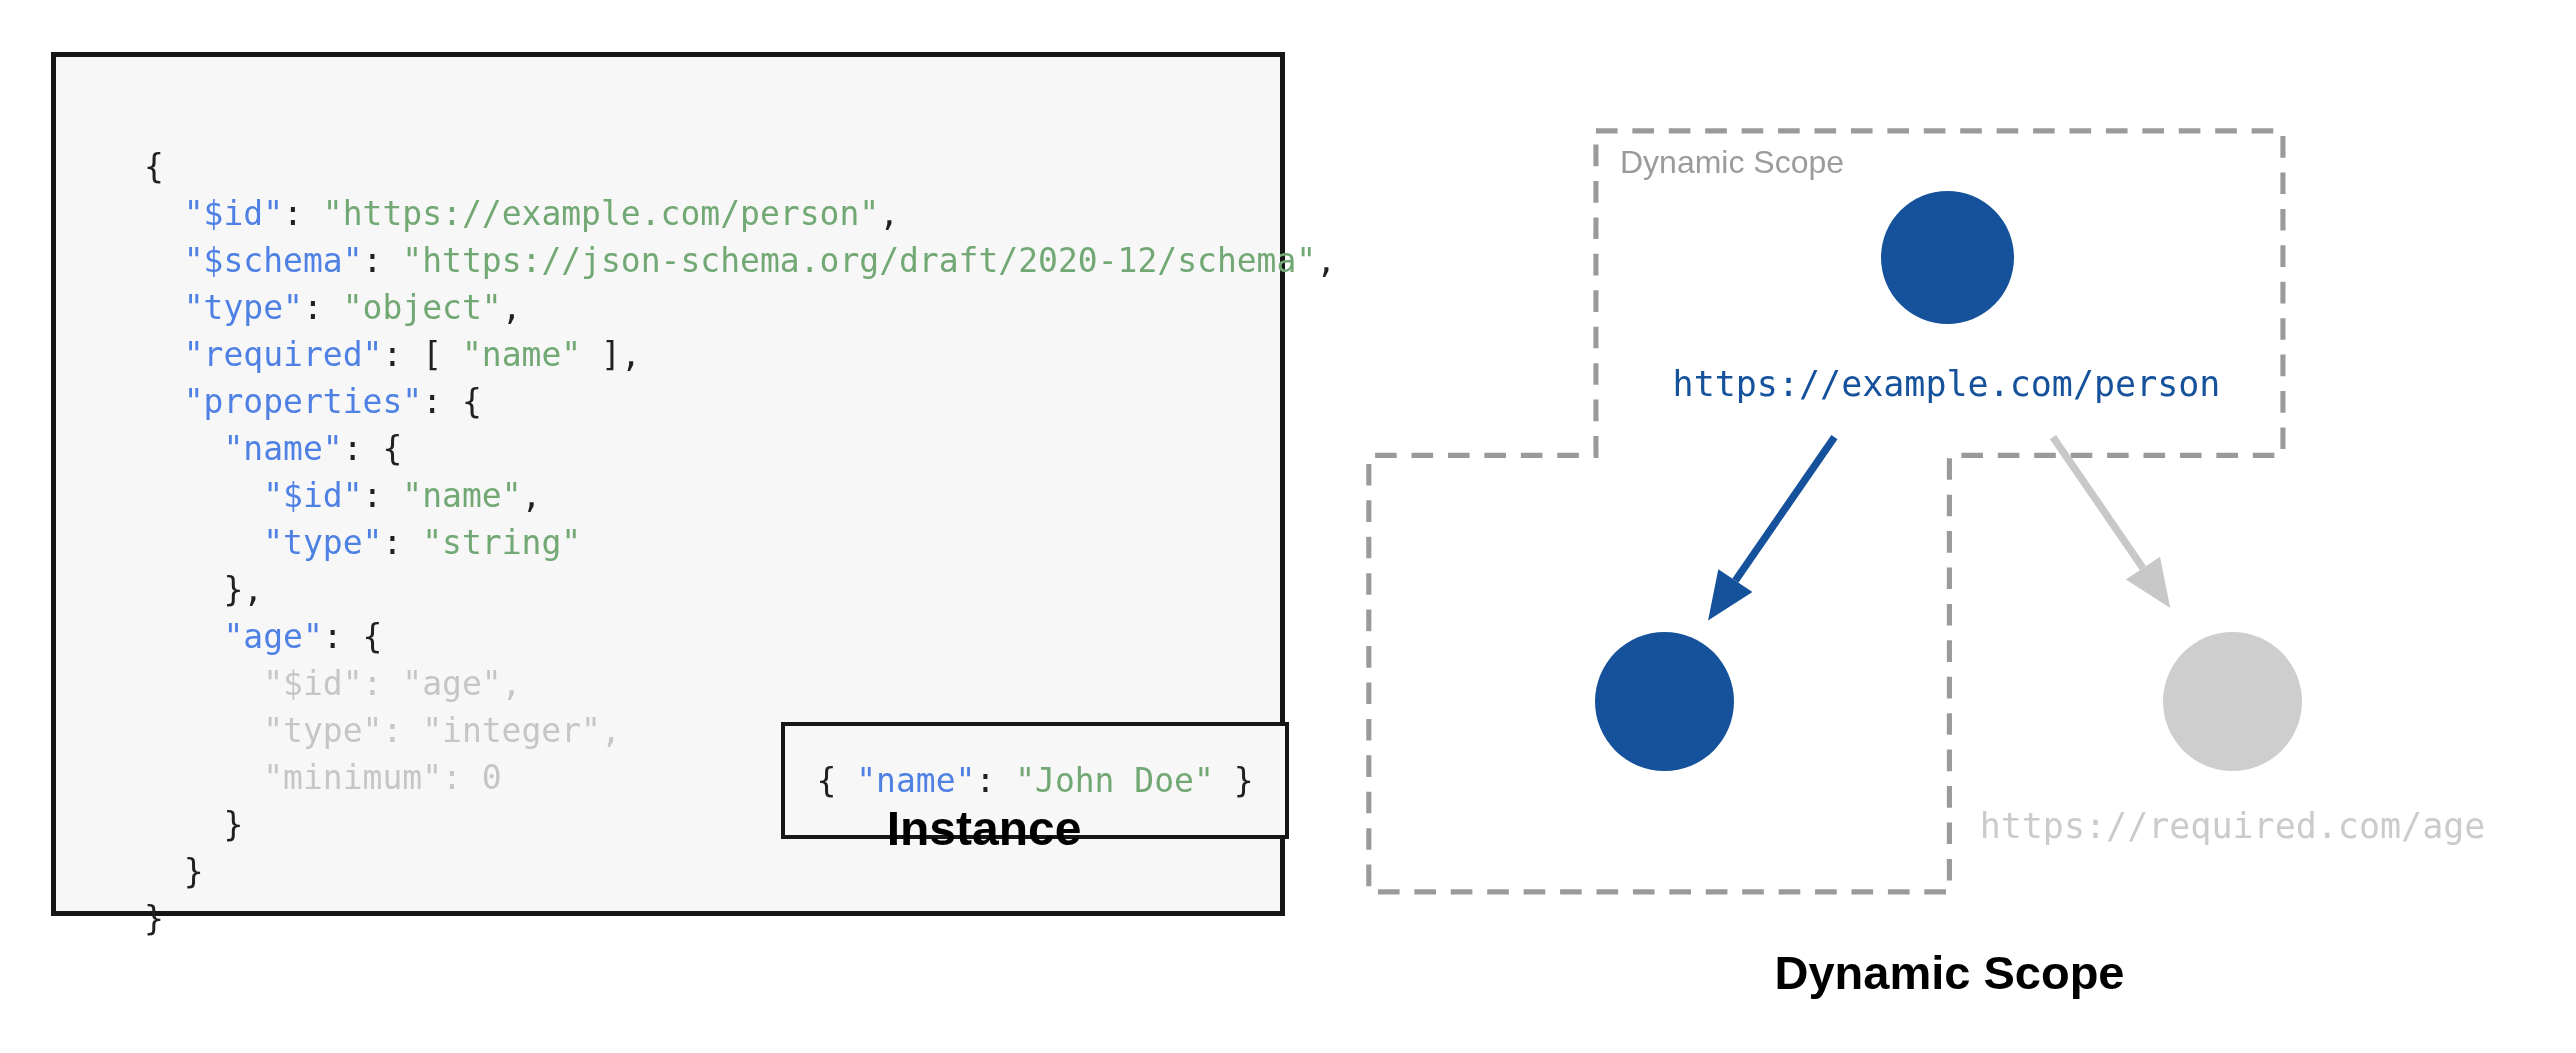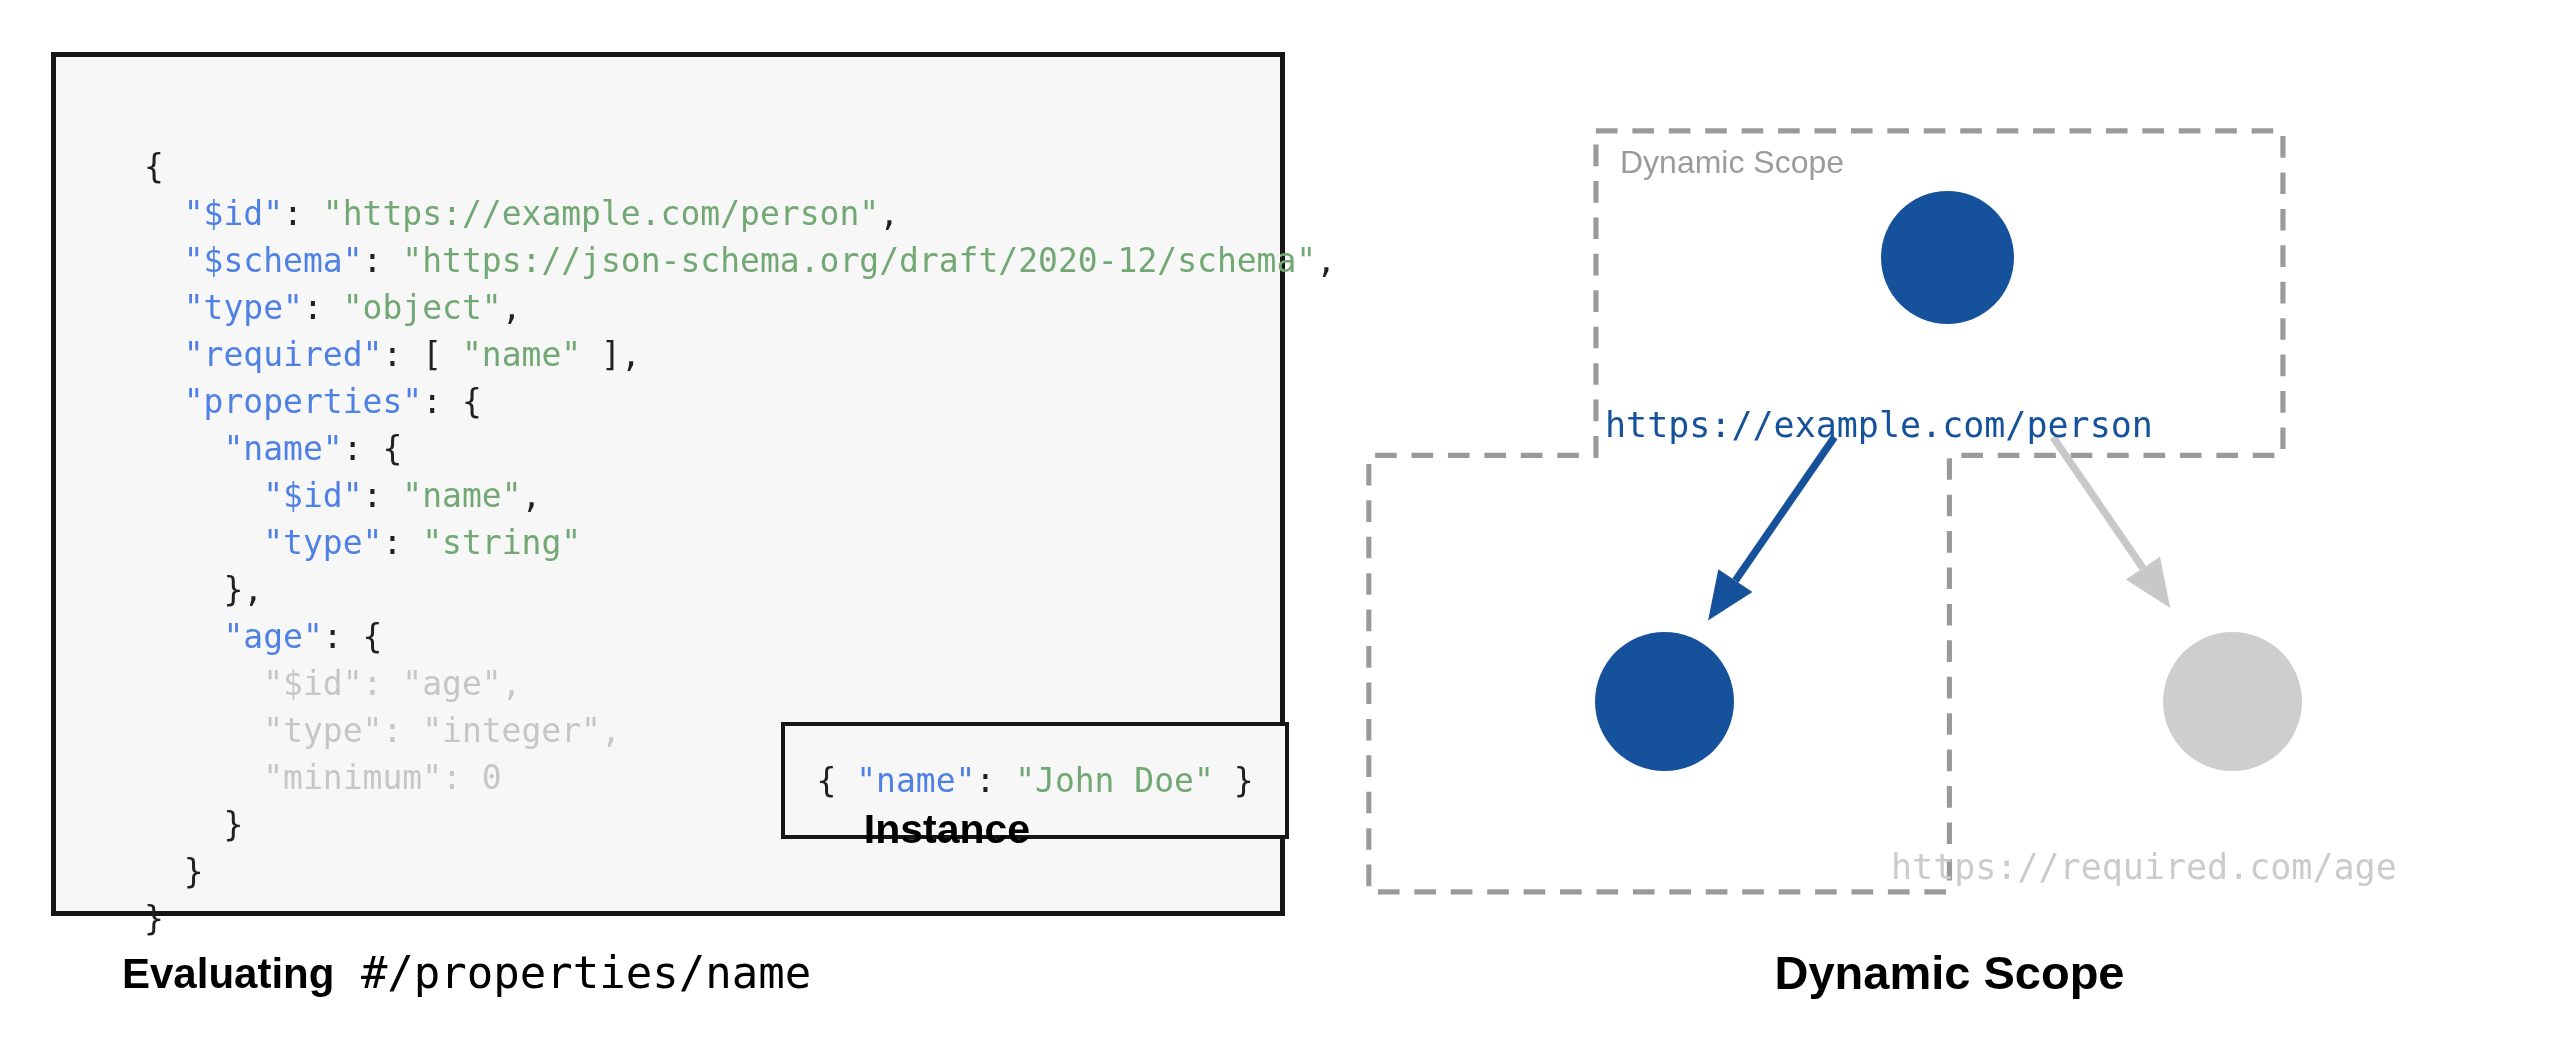--- a/index.html
+++ b/index.html
@@ -16,63 +16,60 @@
   .cl{white-space:pre;}
   .tok-p{color:#202020;}
   .tok-k{color:var(--code-blue);}
   .tok-s{color:var(--code-green);}
   .tok-g{color:var(--code-gray);}
 
   .instance-box{position:absolute;left:725px;top:665px;width:508px;height:117px;
                 border:4.6px solid #161616;box-sizing:border-box;background:#f7f7f7;
                 display:flex;align-items:center;justify-content:center;
                 font-size:33px;white-space:pre;}
-  .instance-label{position:absolute;left:693px;top:805px;width:508px;
+  .instance-label{position:absolute;left:730px;top:805px;width:508px;
                   text-align:center;font-family:"Liberation Sans",sans-serif;
-                  font-weight:700;font-size:41px;line-height:48px;color:#000;}
+                  font-weight:700;font-size:48px;line-height:48px;color:#000;}
 
   .caption-left{position:absolute;left:122px;top:949px;font-size:42px;line-height:48px;
                 color:#000;white-space:nowrap;}
   .caption-left .cap-bold{font-family:"Liberation Sans",sans-serif;font-weight:700;}
   .caption-left .cap-mono{font-family:"DejaVu Sans Mono",monospace;font-size:44px;}
 
   
   .overlay{position:absolute;left:0;top:0;}
   .scope-tag{position:absolute;left:1620px;top:145px;width:512px;
              font-family:"Liberation Sans",sans-serif;font-size:32px;line-height:34px;
              color:#9b9b9b;}
   .node{position:absolute;border-radius:50%;}
   .node-person{left:1881px;top:191px;width:133px;height:133px;background:var(--node-blue);}
   .node-name{left:1595px;top:632px;width:139px;height:139px;background:var(--node-blue);}
   .node-age{left:2163px;top:632px;width:139px;height:139px;background:var(--node-gray);}
-  .url{position:absolute;width:683px;font-size:35px;line-height:46px;
-       white-space:nowrap;margin-top:41px;}
+  .url{position:absolute;width:683px;text-align:center;font-size:35px;line-height:46px;
+       white-space:nowrap;}
   .url-person{left:1605px;top:361px;color:var(--node-blue);}
   .url-name{left:1321px;top:803px;color:var(--node-blue);}
   .url-age{left:1891px;top:803px;color:var(--label-gray);}
   .caption-right{position:absolute;left:1380px;top:945px;width:1139px;text-align:center;
                  font-family:"Liberation Sans",sans-serif;font-weight:700;
                  font-size:47px;line-height:55px;color:#000;}
 </style>
 </head>
 <body>
 
 <div class="canvas">
 
   <div class="code-box">
     <pre class="schema-code"><div class="cl"><span class="tok-p">{</span></div><div class="cl"><span class="tok-p">  </span><span class="tok-k">"$id"</span><span class="tok-p">: </span><span class="tok-s">"https://example.com/person"</span><span class="tok-p">,</span></div><div class="cl"><span class="tok-p">  </span><span class="tok-k">"$schema"</span><span class="tok-p">: </span><span class="tok-s">"https://json-schema.org/draft/2020-12/schema"</span><span class="tok-p">,</span></div><div class="cl"><span class="tok-p">  </span><span class="tok-k">"type"</span><span class="tok-p">: </span><span class="tok-s">"object"</span><span class="tok-p">,</span></div><div class="cl"><span class="tok-p">  </span><span class="tok-k">"required"</span><span class="tok-p">: [ </span><span class="tok-s">"name"</span><span class="tok-p"> ],</span></div><div class="cl"><span class="tok-p">  </span><span class="tok-k">"properties"</span><span class="tok-p">: {</span></div><div class="cl"><span class="tok-p">    </span><span class="tok-k">"name"</span><span class="tok-p">: {</span></div><div class="cl"><span class="tok-p">      </span><span class="tok-k">"$id"</span><span class="tok-p">: </span><span class="tok-s">"name"</span><span class="tok-p">,</span></div><div class="cl"><span class="tok-p">      </span><span class="tok-k">"type"</span><span class="tok-p">: </span><span class="tok-s">"string"</span></div><div class="cl"><span class="tok-p">    },</span></div><div class="cl"><span class="tok-p">    </span><span class="tok-k">"age"</span><span class="tok-p">: {</span></div><div class="cl"><span class="tok-g">      "$id": "age",</span></div><div class="cl"><span class="tok-g">      "type": "integer",</span></div><div class="cl"><span class="tok-g">      "minimum": 0</span></div><div class="cl"><span class="tok-p">    }</span></div><div class="cl"><span class="tok-p">  }</span></div><div class="cl"><span class="tok-p">}</span></div></pre>
     <div class="instance-box">
       <span><span class="tok-p">{ </span><span class="tok-k">"name"</span><span class="tok-p">: </span><span class="tok-s">"John Doe"</span><span class="tok-p"> }</span></span>
     </div>
   </div>
   <div class="instance-label">Instance</div>
 
-  <div class="caption-left">
-    <span class="cap-bold">Evaluating</span><span class="cap-mono"> #/properties/name</span>
-  </div>
 
   <svg class="overlay" width="2576" height="1053" viewBox="0 0 4524 1850">
     <path d="M 2803 230 H 4010 V 800 H 3424 V 1567 H 2404 V 800 H 2803 Z" fill="none" style="stroke:var(--dash-gray)" stroke-width="9" stroke-dasharray="38 26"></path>
     <g>
       <line x1="3222" y1="768" x2="3048" y2="1020" style="stroke:var(--node-blue)" stroke-width="13"></line>
       <polygon points="3000,1090 3078,1040 3018,1000" style="fill:var(--node-blue)"></polygon>
     </g>
     <g>
       <line x1="3606" y1="768" x2="3764" y2="998" style="stroke:var(--arrow-gray)" stroke-width="13"></line>
       <polygon points="3812,1068 3734,1018 3794,978" style="fill:var(--arrow-gray)"></polygon>

